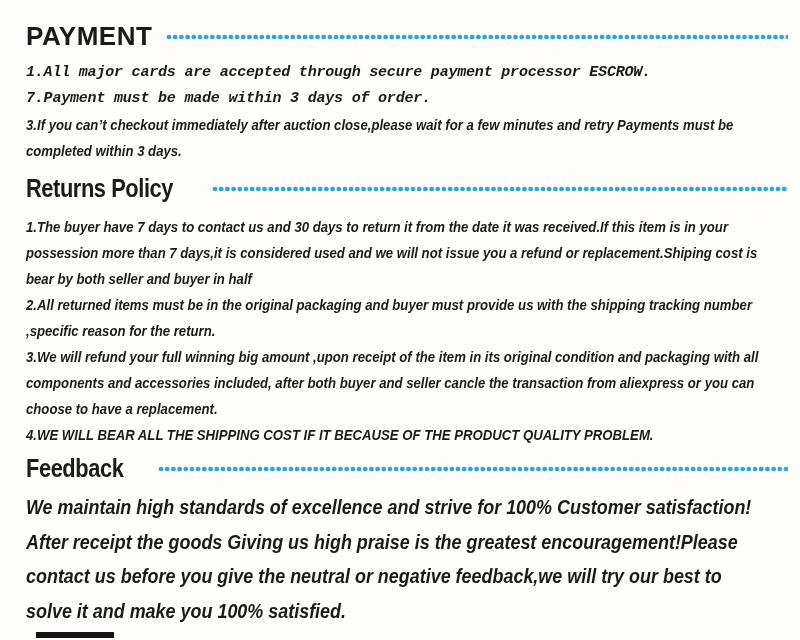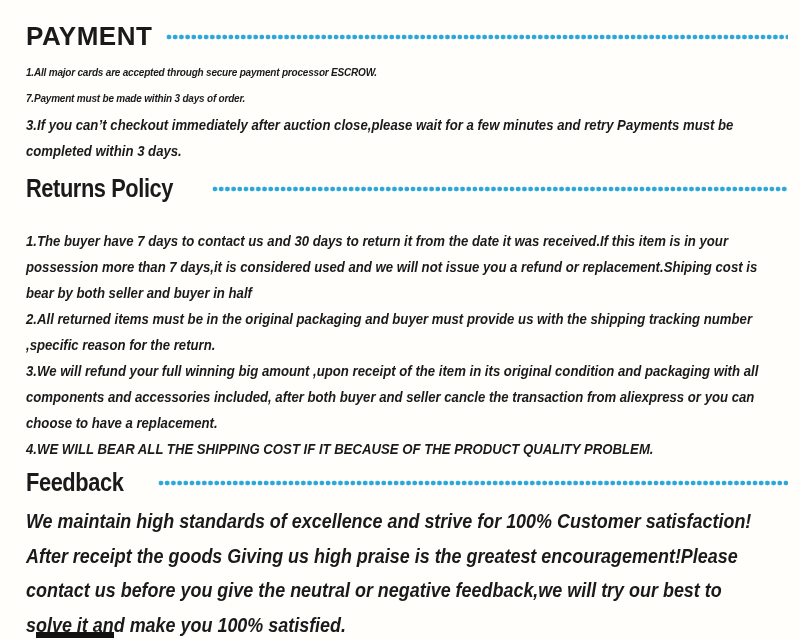--- a/index.html
+++ b/index.html
@@ -25,29 +25,29 @@
   .w-feedback { width: 118px; }
   .dots {
     flex: 1; height: 6px; margin-left: 14px; margin-top: 2px;
     background-image: radial-gradient(circle at 3px 3px, var(--dot-color, #2ba7da) 2.1px, rgba(0,0,0,0) 2.7px);
     background-size: 6.2px 6px; background-repeat: repeat-x;
   }
 
   
   .para { margin: 0; font-style: italic; font-weight: bold; }
   .rounded {
-    font-family: Liberation Sans, sans-serif;
-    font-size: 10px; line-height: 26px; letter-spacing: -0.2px;
+    font-family: Liberation Mono, monospace;
+    font-size: 15px; line-height: 26px; letter-spacing: -0.2px;
   }
   .cond {
     font-size: 15.4px; line-height: 26px; width: 864px;
     transform: scaleX(0.855); transform-origin: 0 0;
   }
   .group-payment { margin-top: 6px; }
-  .group-returns { margin-top: 22px; }
+  .group-returns { margin-top: 8px; }
   .row-returns { margin-top: 6px; }
   .row-feedback { margin-top: 2px; justify-content: space-between; }
   .fb-para {
     margin-top: 4px;
     font-size: 20.5px; line-height: 34.5px; width: 848px;
     transform: scaleX(0.875); transform-origin: 0 0;
     font-style: italic; font-weight: bold;
   }
   .bottom-bar {
     position: absolute; left: 36px; bottom: 2px;

